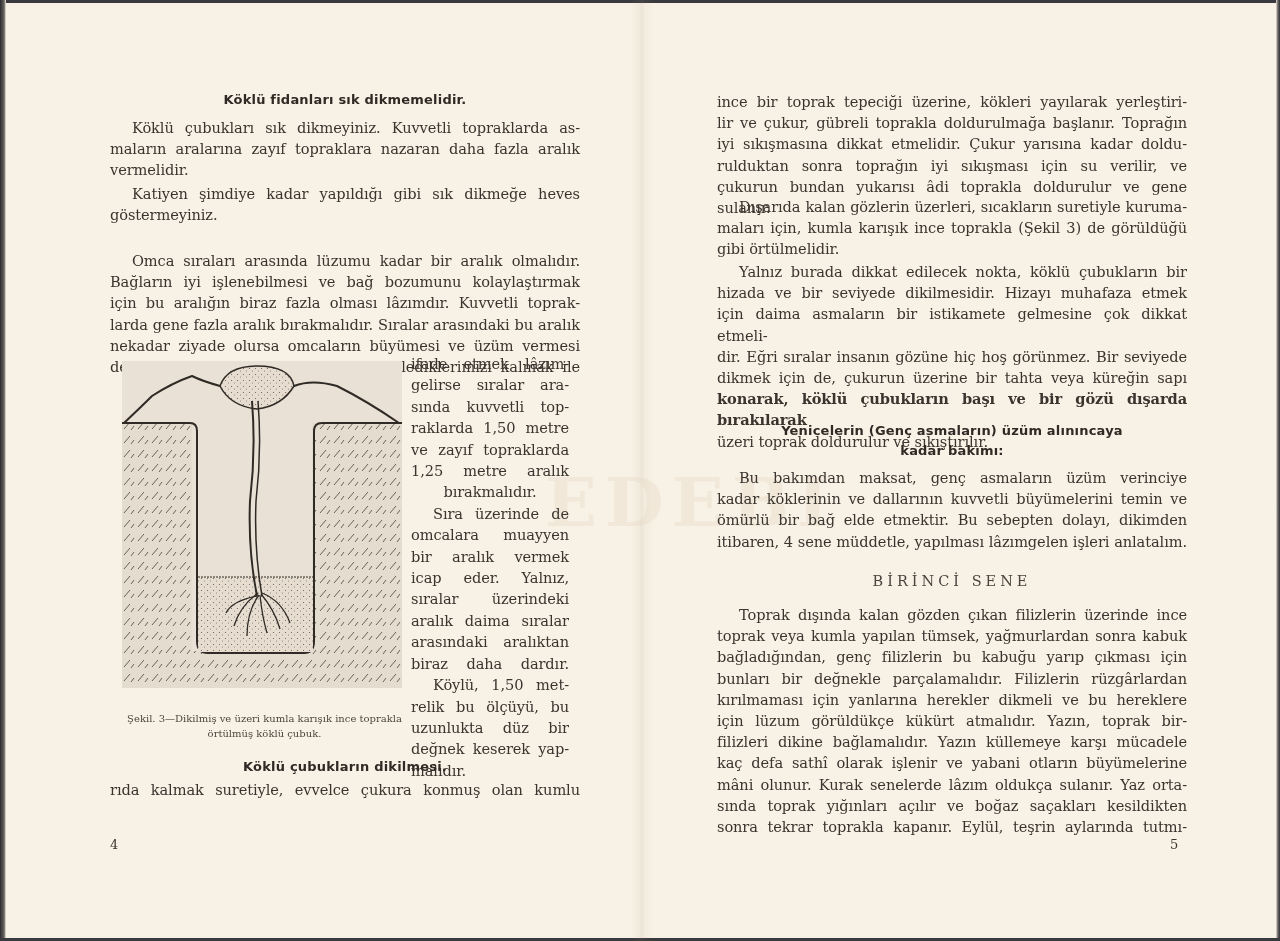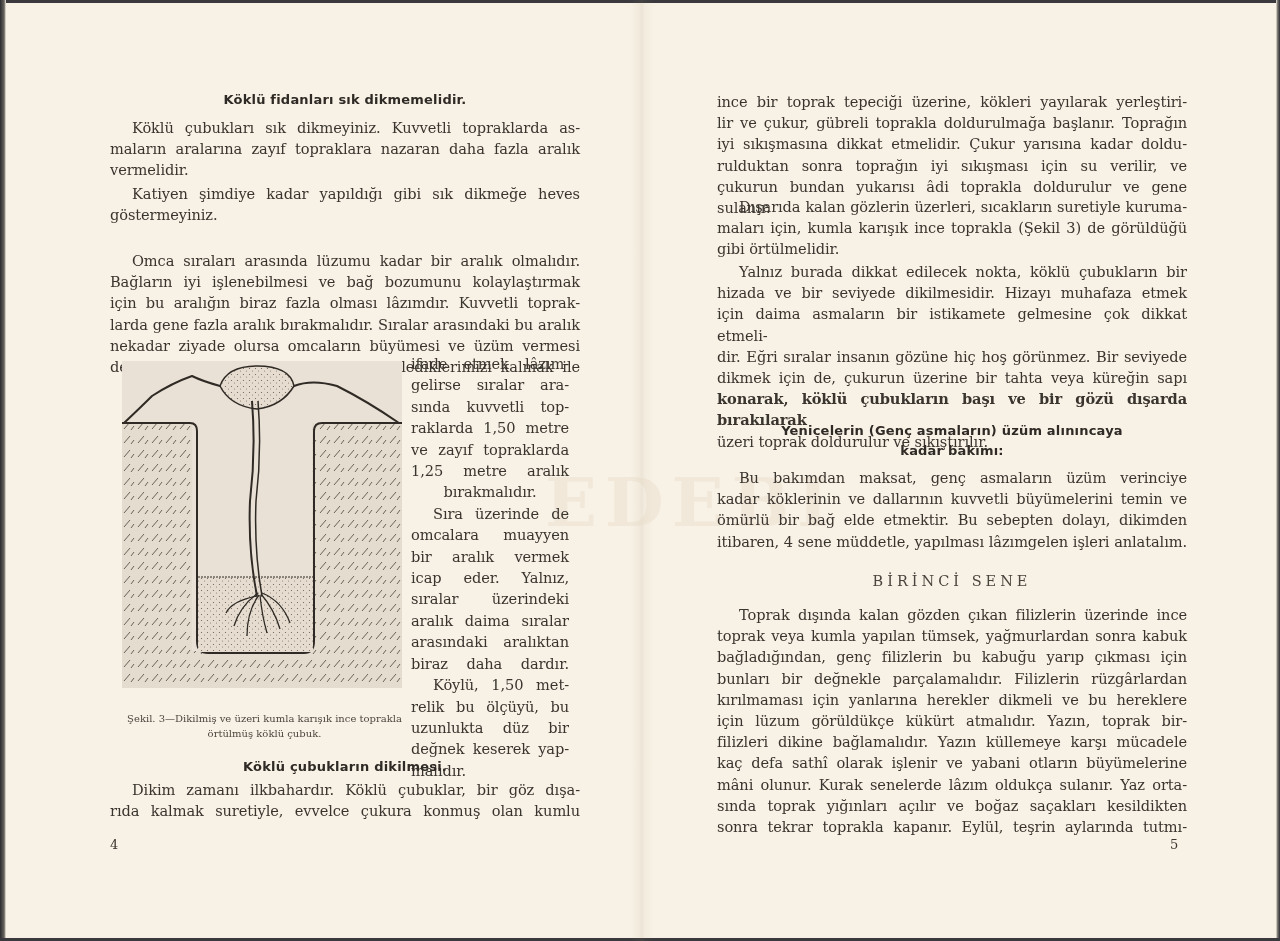--- a/index.html
+++ b/index.html
@@ -148,21 +148,20 @@
     </div>
 
     <div class="caption" style="left:112px; top:711px; width:305px;">
       <div>Şekil. 3—Dikilmiş ve üzeri kumla karışık ince toprakla</div>
       <div>örtülmüş köklü çubuk.</div>
     </div>
 
     <div class="heading" style="left:110px; top:759px; width:470px;">Köklü çubukların dikilmesi.</div>
 
     <div class="p" style="left:110px; top:779px; width:470px;">
-      <div style="text-indent: 22px; text-align-last: justify;">Dikim zamanı ilkbahardır. Köklü çubuklar, bir göz dışa-</div>
       <div style="text-align-last: justify;">rıda kalmak suretiyle, evvelce çukura konmuş olan kumlu</div>
     </div>
 
     <div class="pagenum" style="left:110px; top:837px;">4</div>
   </div>
 
   <div class="page page-right">
     <div class="p" style="left:77px; top:91px; width:470px;">
       <div style="text-align-last: justify;">ince bir toprak tepeciği üzerine, kökleri yayılarak yerleştiri-</div>
       <div style="text-align-last: justify;">lir ve çukur, gübreli toprakla doldurulmağa başlanır. Toprağın</div>

